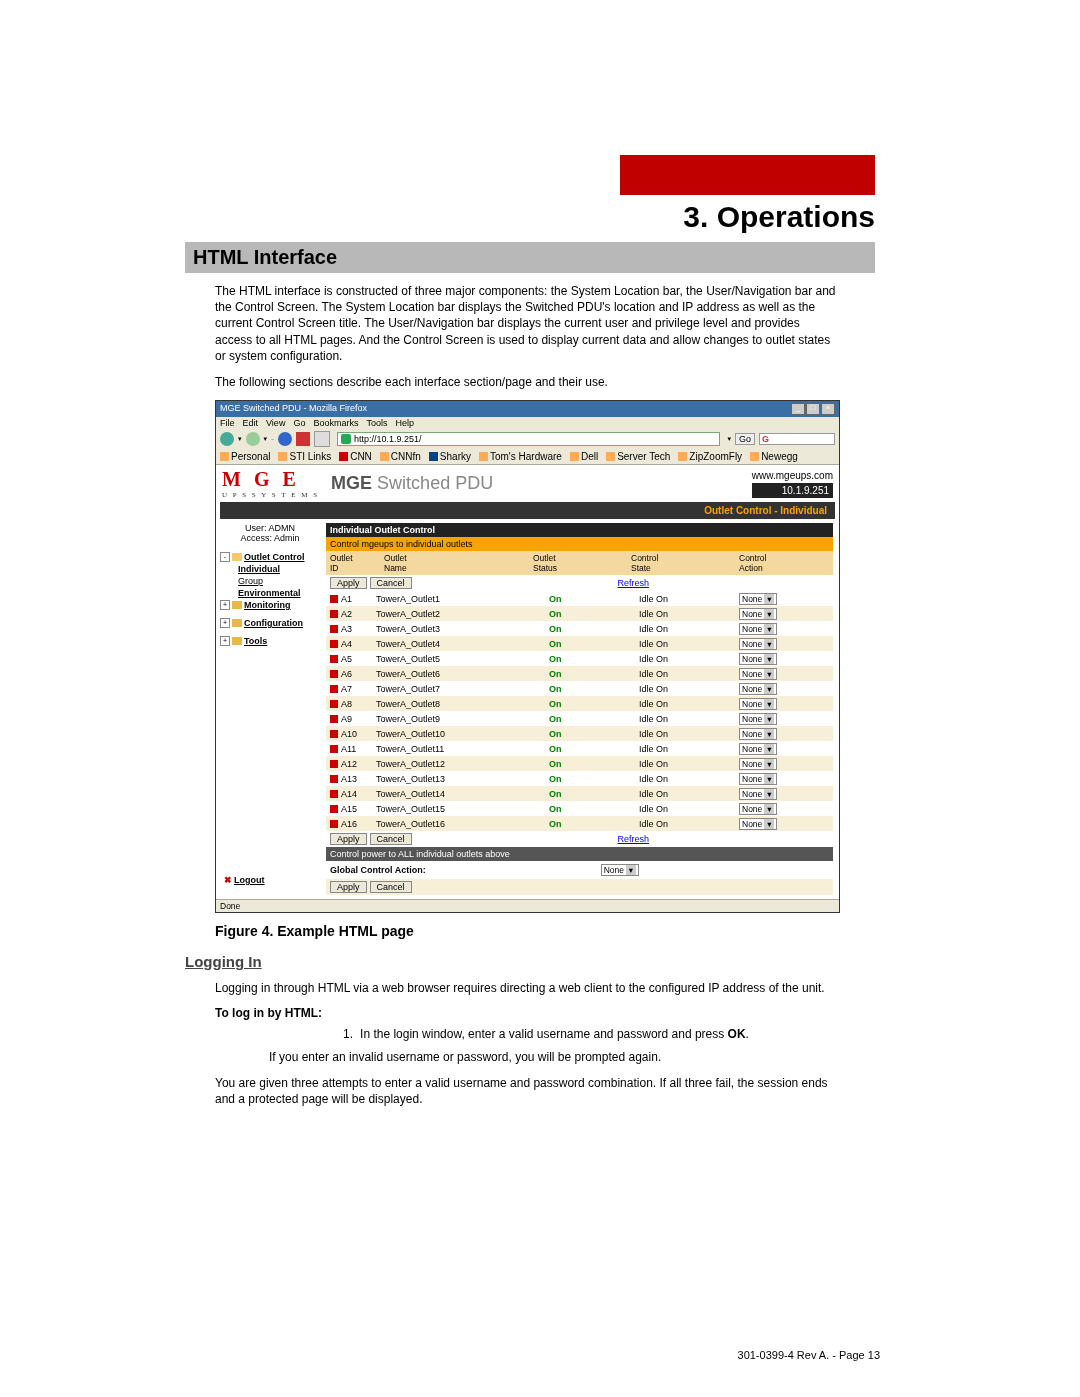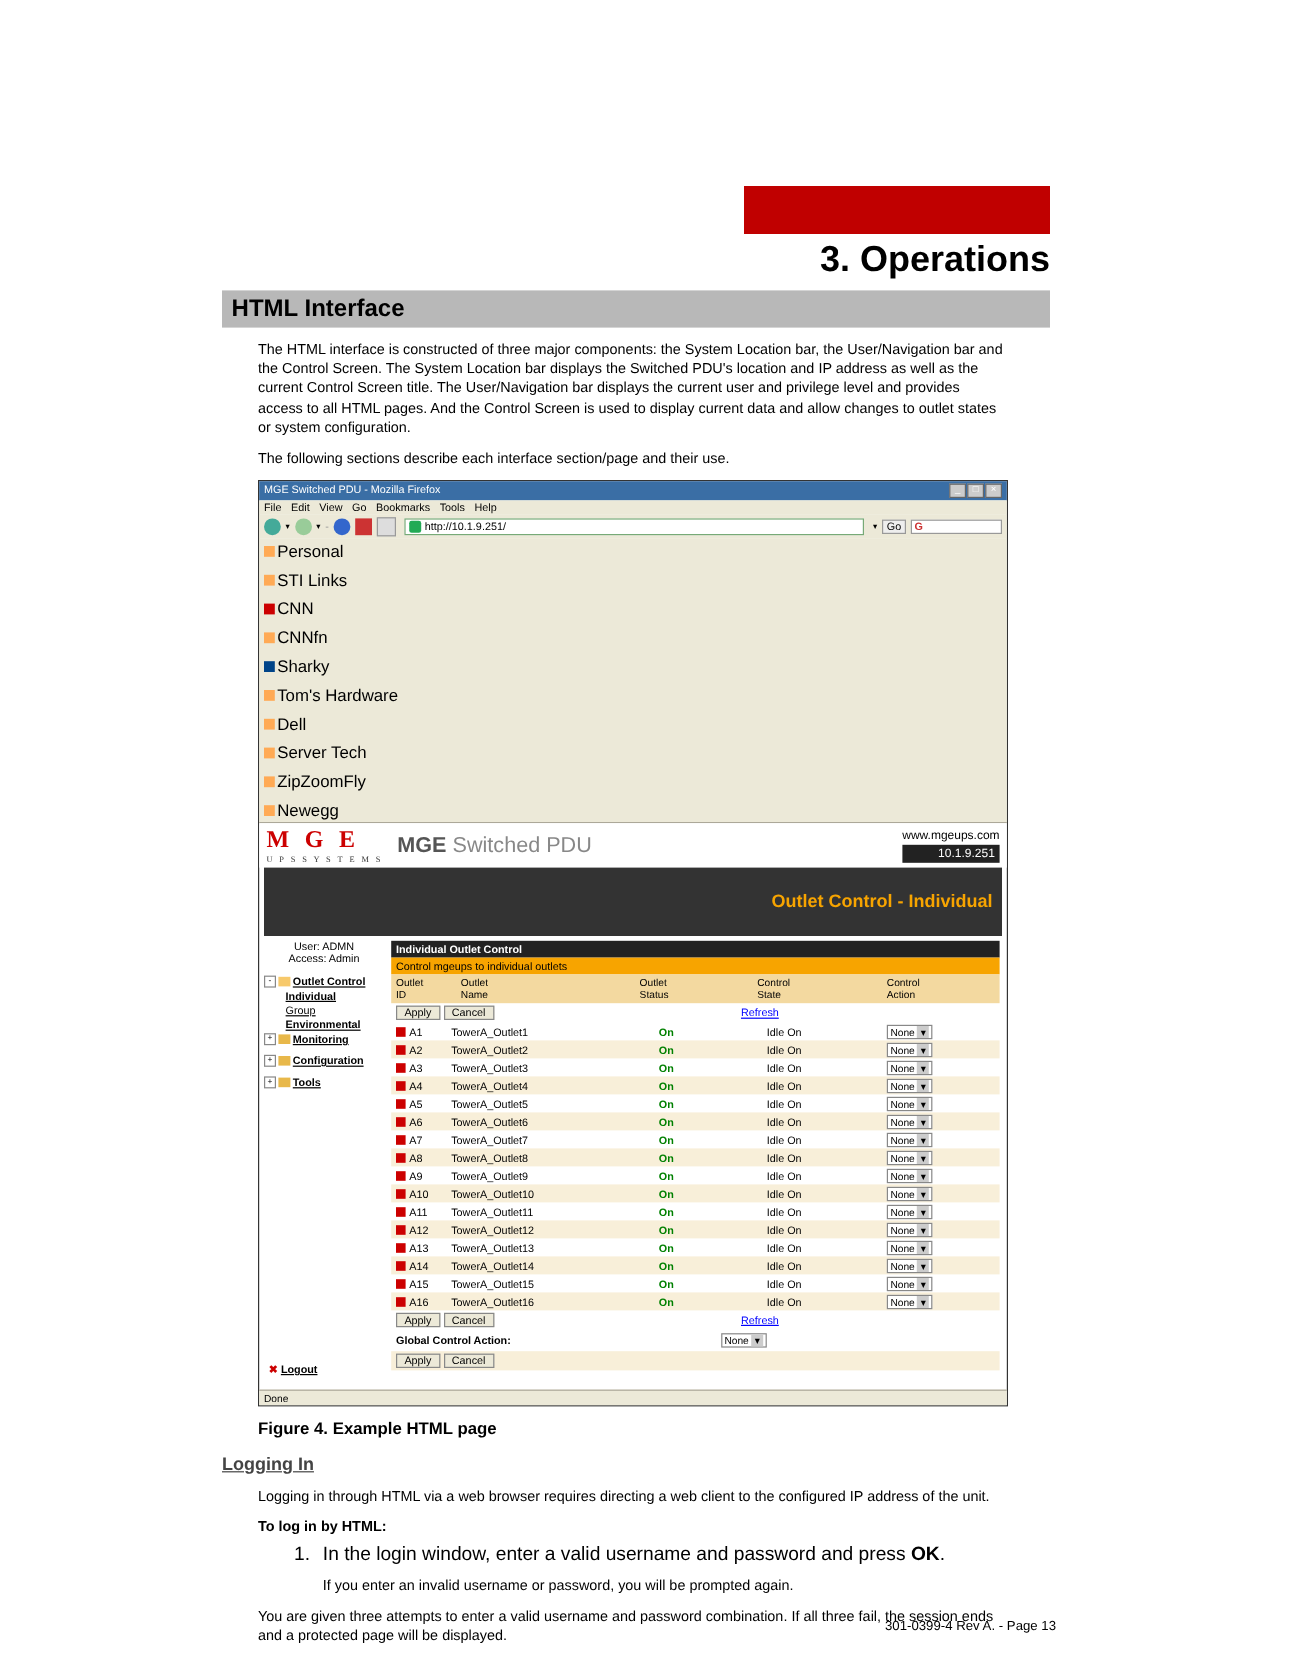--- a/index.html
+++ b/index.html
@@ -87,23 +87,22 @@
   .ff-url { flex:1; background:#fff; border:1px solid #7a7; padding:1px 3px; margin:0 3px; display:flex;align-items:center;gap:3px;}
   .ff-url .earth{width:10px;height:10px;background:#2a5;display:inline-block;border-radius:2px;}
   .ff-go { border:1px solid #999; background:#eee; padding:0 3px;}
   .ff-search { width:70px;background:#fff;border:1px solid #999;display:flex;align-items:center;padding:0 2px;}
   .ff-search .g{color:#c33;font-weight:bold;}
   .ff-bookmarks {
     background: #ece9d8;
     padding: 2px 4px;
     display: flex;
     gap: 8px;
-    font-size: 14px;
+    font-size: 10px;
     border-bottom:1px solid #aca899;
-    flex-direction:column;
   }
   .ff-bookmarks span{display:flex;align-items:center;gap:2px;}
   .bm-ico{width:9px;height:9px;background:#fa5;display:inline-block;}
   .bm-ico.cnn{background:#c00;}
   .bm-ico.sh{background:#048;}
   .app-header {
     display: flex;
     justify-content: space-between;
     align-items: center;
     padding: 3px 6px;
@@ -123,22 +122,22 @@
     margin-left: 12px;
   }
   .mge-prod .thin { font-weight: normal; color:#888;}
   .hdr-right { text-align: right; font-size: 10px; }
   .hdr-ip { background:#222;color:#fff;padding:2px 4px;font-size:10px;margin-top:2px;}
   .panel-title {
     background: #333;
     color: #f7a400;
     font-weight: bold;
     text-align: right;
-    padding: 20px 8px;
-    font-size: 15px;
+    padding: 3px 8px;
+    font-size: 10px;
     margin: 0 4px;
   }
   .app-body { display: flex; }
   .nav-col {
     width: 100px;
     padding: 4px 4px;
     font-size: 9px;
   }
   .nav-col .u { font-size: 9px; text-align: center; }
   .nav-list { margin-top: 8px; }
@@ -186,21 +185,21 @@
     font-size: 15px;
     color: #444;
     text-decoration: underline;
     margin: 4px 0 6px 0;
   }
   .subhead {
     font-weight: bold;
     font-size: 12px;
     margin: 10px 120px 6px 30px;
   }
-  .ol-item { margin: 4px 120px 4px 60px; font-size:16px; line-height:1.35;}
+  .ol-item { margin: 4px 120px 4px 60px; font-size:12px; line-height:1.35;text-align:center;}
   .ol-num { display:inline-block; width:24px;}
   .indent { margin: 6px 120px 6px 84px; font-size:12px; line-height:1.35;}
   .footer {
     position: absolute;
     bottom: 36px;
     right: 200px;
     font-size: 11px;
   }
 </style>
 </head>
@@ -548,20 +547,21 @@
                   <span>None</span>
                   <span class="dd">▾</span>
                 </span></span>
             </div>
           </div>
         <div class="btn-row">
           <span class="btn-sm">Apply</span>
           <span class="btn-sm">Cancel</span>
           <span class="refresh">Refresh</span>
         </div>
+        <div class="tbl-sub" style="background:#555;color:#fff">Control power to ALL individual outlets above</div>
         <div class="global-row">
           <span class="lbl">Global Control Action:</span>
           <span style="flex:1"></span>
           <span class="o-sel" style="margin-right:190px">
               <span>None</span>
               <span class="dd">▾</span>
             </span>
         </div>
         <div class="btn-row alt">
           <span class="btn-sm">Apply</span>

